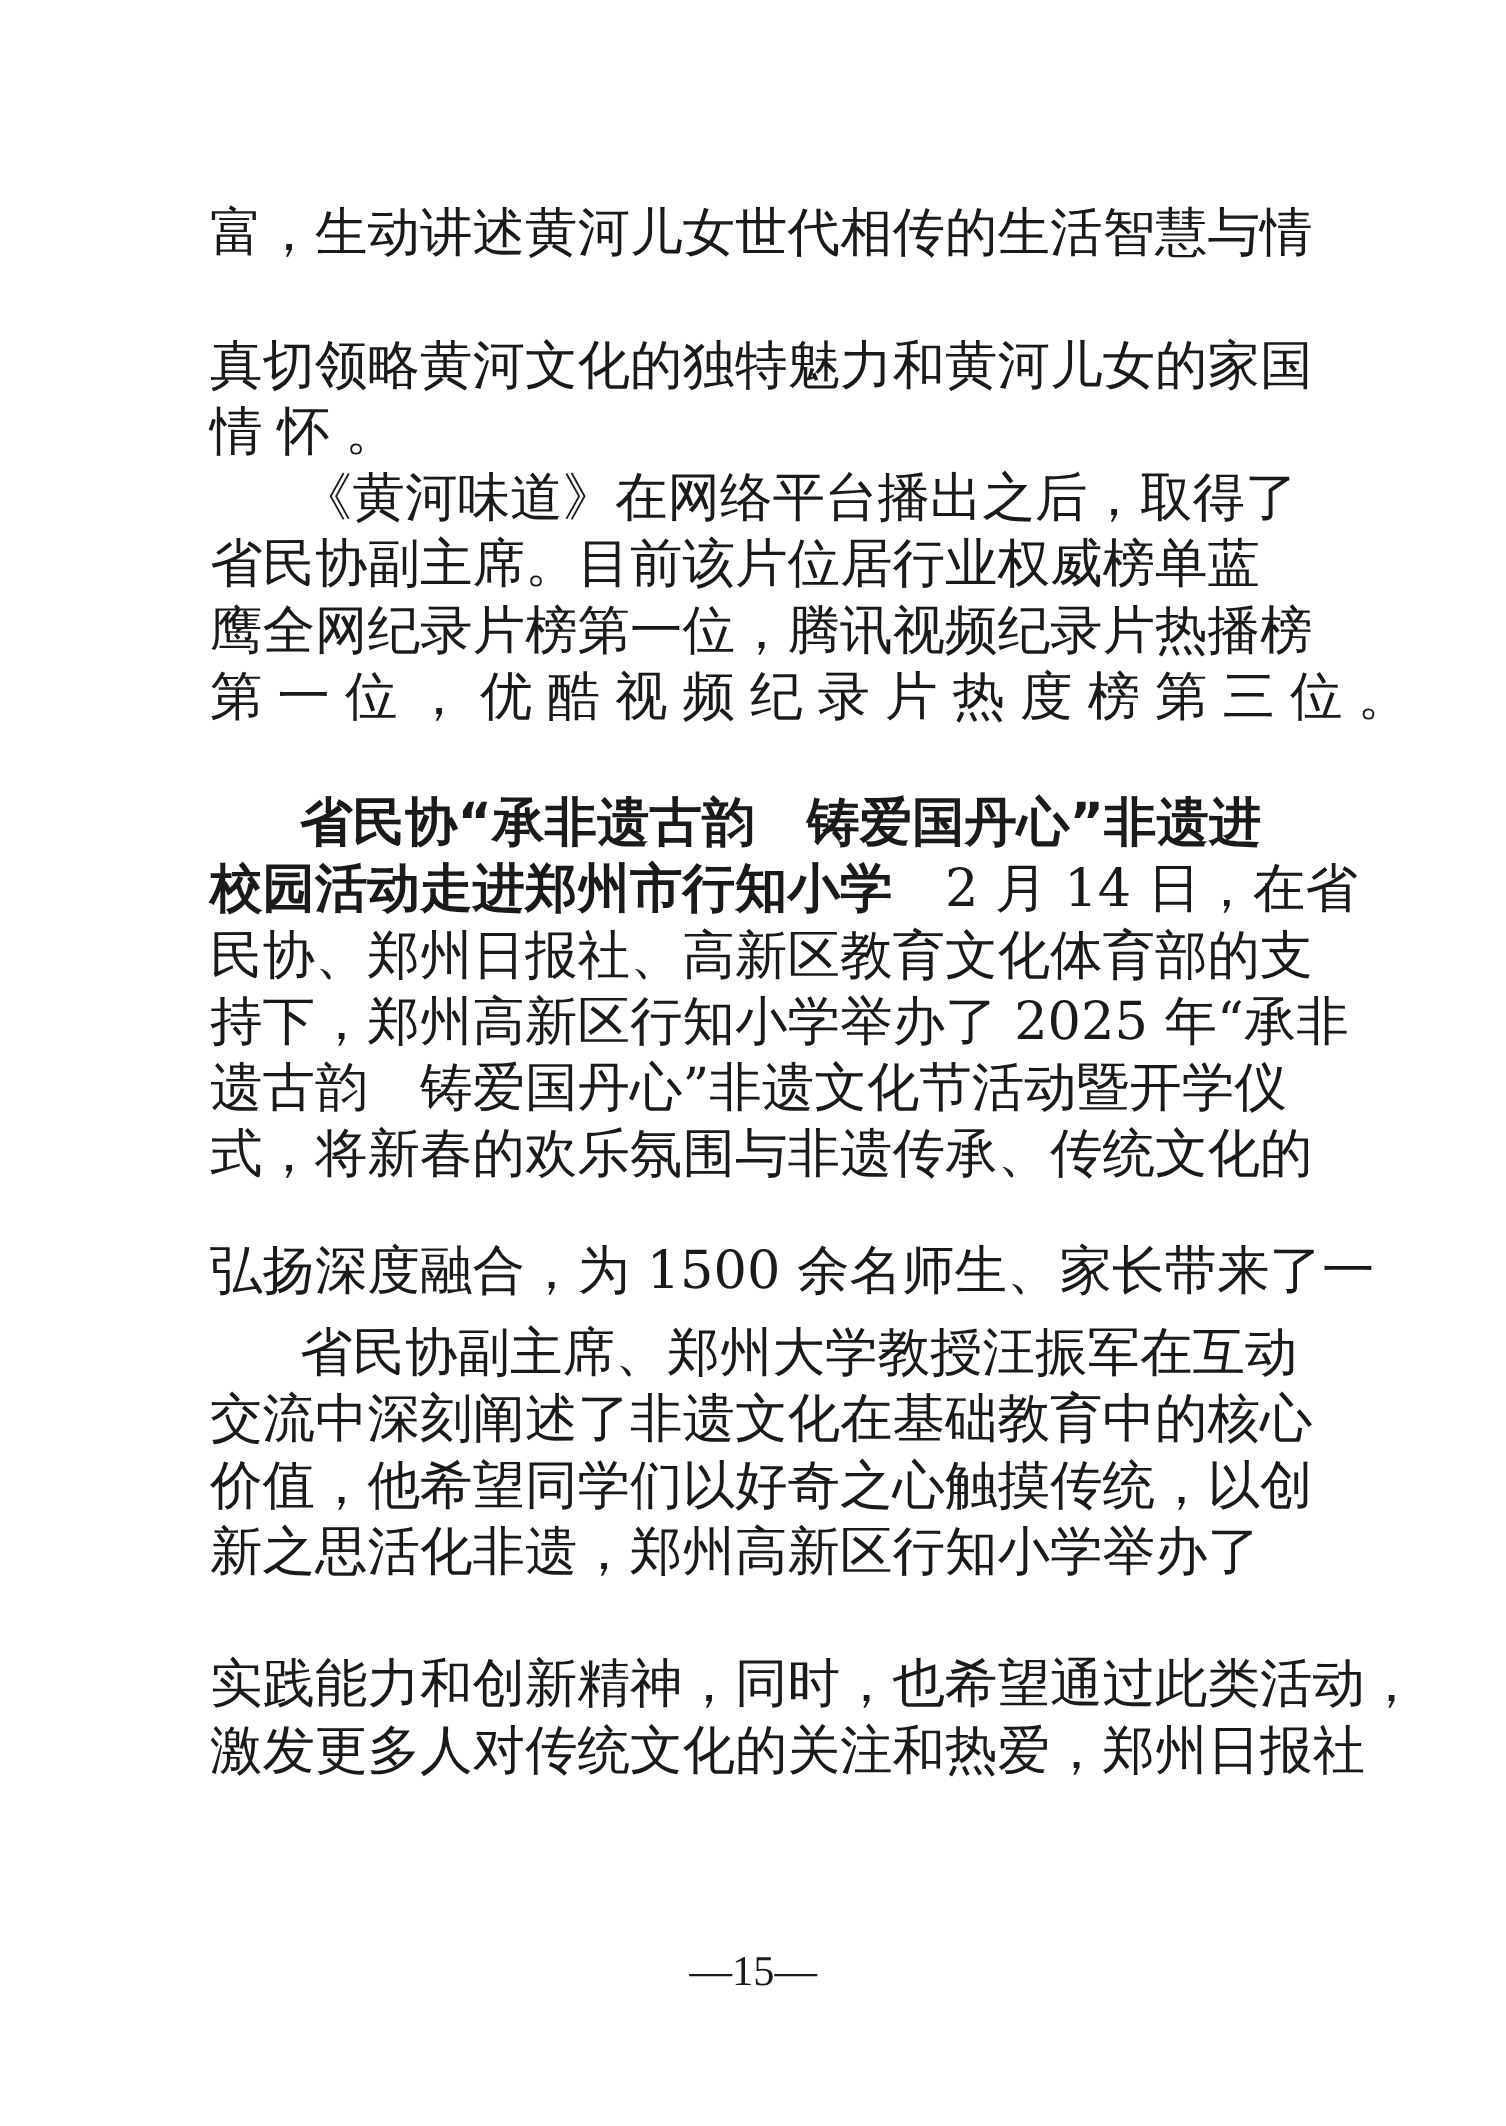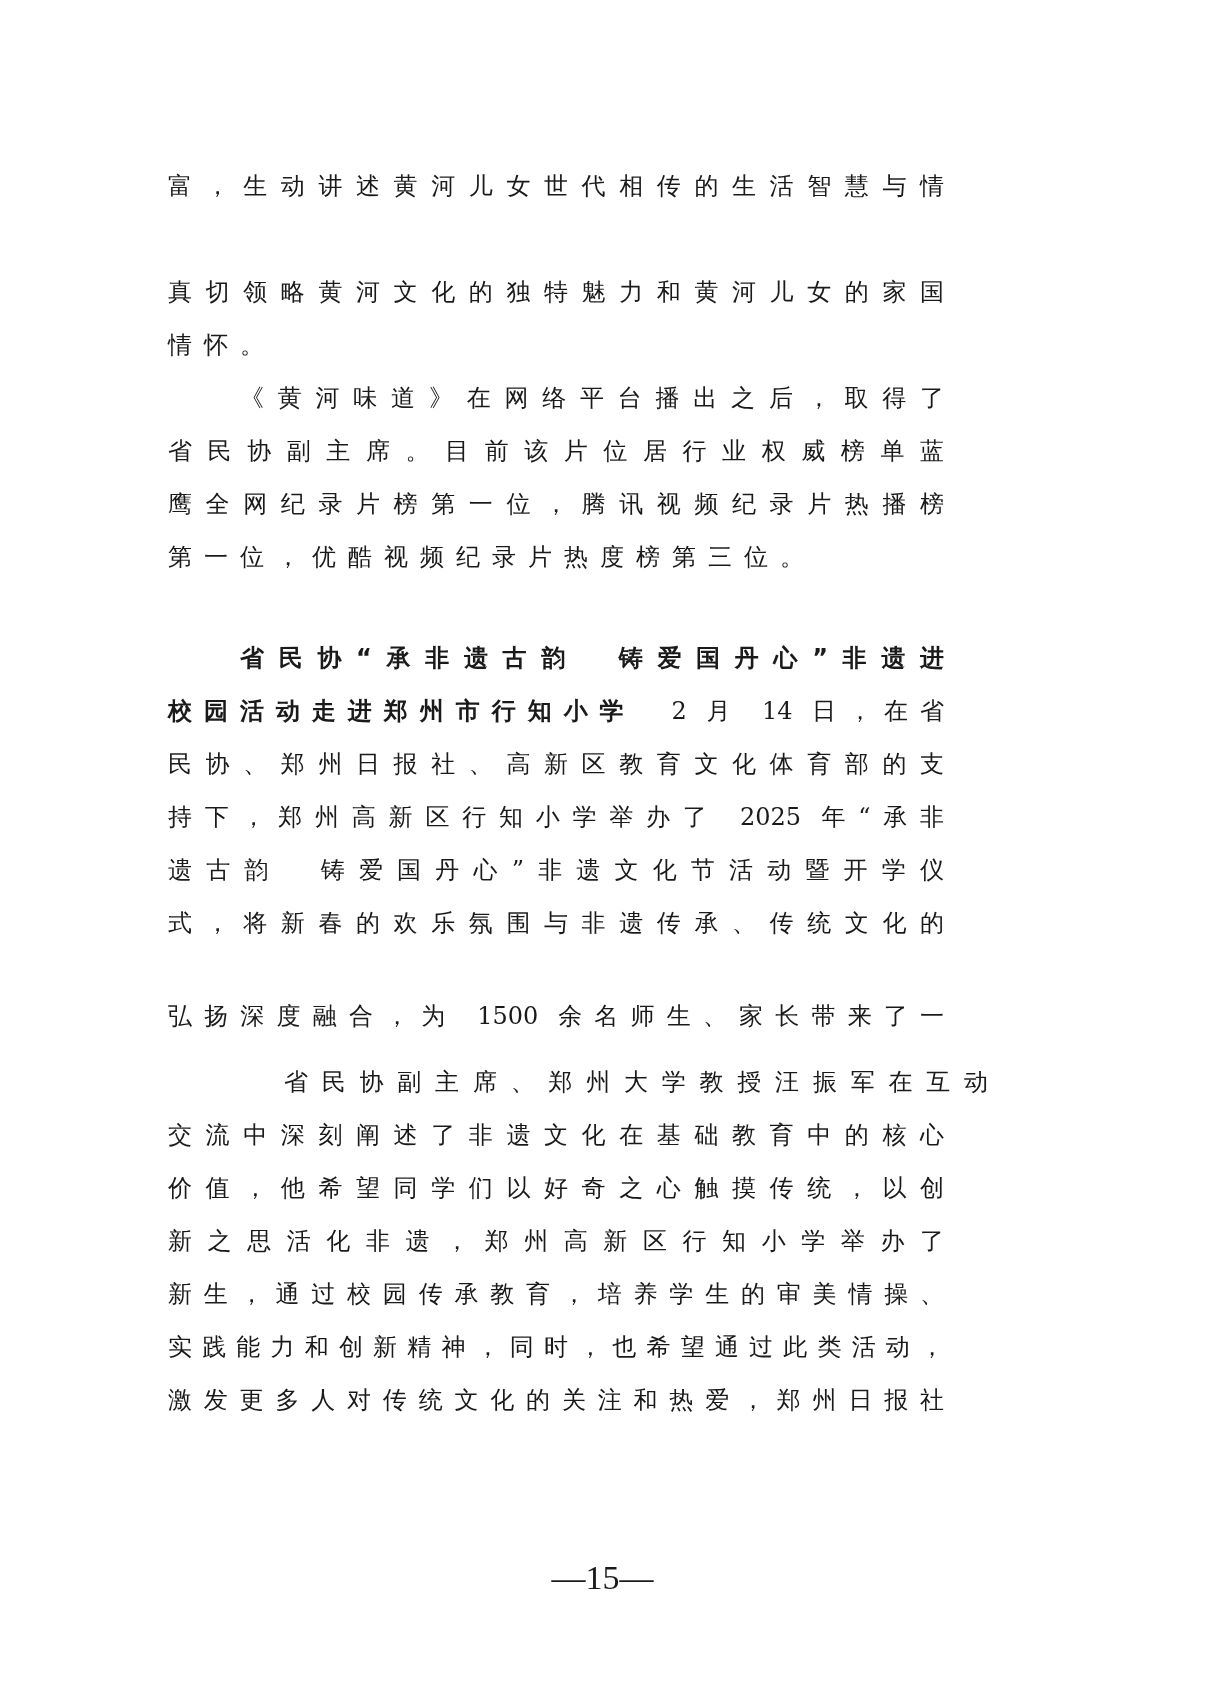--- a/index.html
+++ b/index.html
@@ -20,21 +20,21 @@
       left: 0;
       top: 0;
       width: 1205px;
       height: 1701px;
     }
     .line {
       position: absolute;
       left: 168px;
       width: 776px;
       height: 52px;
-      font-size: 24px;
+      font-size: 42px;
       line-height: 52px;
       white-space: nowrap;
       text-align: justify;
       text-align-last: justify;
       letter-spacing: 0;
     }
     .line.last {
       text-align-last: left;
       letter-spacing: 12px;
     }
@@ -79,22 +79,21 @@
   <div class="line" style="top:685px;">
     <span class="inline-heading">校园活动走进郑州市行知小学</span><span>　2 月 14 日，在省</span>
   </div>
 
   <div class="line" style="top:738px;">民协、郑州日报社、高新区教育文化体育部的支</div>
   <div class="line" style="top:791px;">持下，郑州高新区行知小学举办了 2025 年“承非</div>
   <div class="line" style="top:844px;">遗古韵　铸爱国丹心”非遗文化节活动暨开学仪</div>
   <div class="line" style="top:897px;">式，将新春的欢乐氛围与非遗传承、传统文化的</div>
   <div class="line" style="top:990px;">弘扬深度融合，为 1500 余名师生、家长带来了一</div>
 
-  <div class="line indent" style="top:1056px;margin-left:44px;">省民协副主席、郑州大学教授汪振军在互动</div>
+  <div class="line indent" style="top:1056px;">省民协副主席、郑州大学教授汪振军在互动</div>
   <div class="line" style="top:1109px;">交流中深刻阐述了非遗文化在基础教育中的核心</div>
   <div class="line" style="top:1162px;">价值，他希望同学们以好奇之心触摸传统，以创</div>
   <div class="line" style="top:1215px;">新之思活化非遗，郑州高新区行知小学举办了</div>
-  <div class="line" style="top:1268px;">新生，通过校园传承教育，培养学生的审美情操、</div>
   <div class="line" style="top:1321px;">实践能力和创新精神，同时，也希望通过此类活动，</div>
   <div class="line" style="top:1374px;">激发更多人对传统文化的关注和热爱，郑州日报社</div>
 
   <div class="page-number">—15—</div>
 </div>
 
 </body></html>

